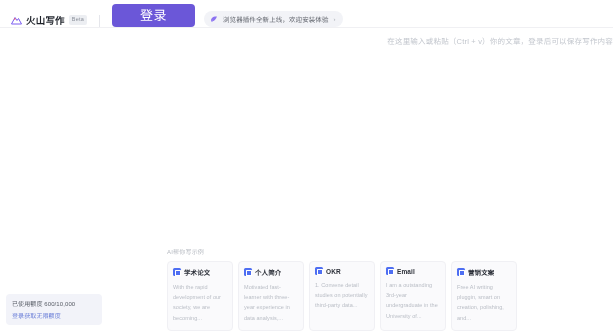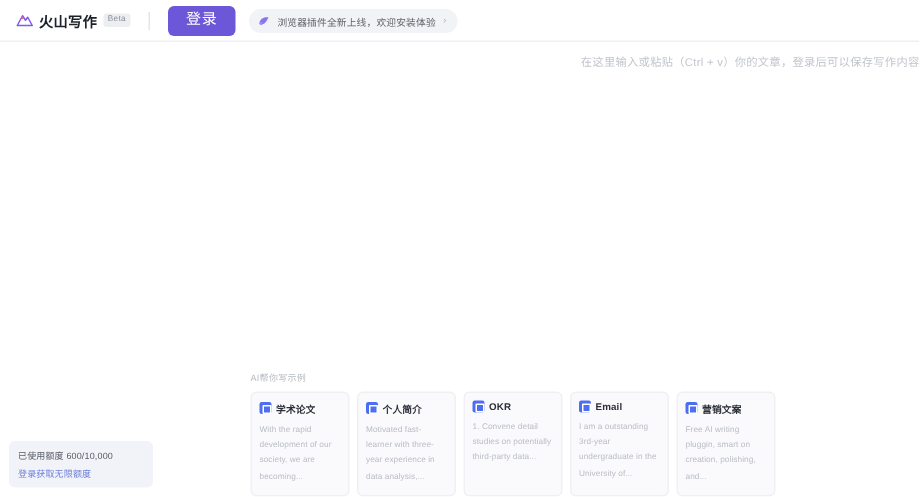--- a/index.html
+++ b/index.html
@@ -15,21 +15,21 @@
     font-family: "Liberation Sans", "DejaVu Sans", sans-serif;
     background: #ffffff;
     color: #1d2129;
     position: relative;
   }
 
   
   .header {
     height: 28px;
     display: flex;
-    align-items: center;
+    align-items: flex-end;
     padding: 0 10px;
     background: #ffffff;
     border-bottom: 1px solid #f0f0f3;
     gap: 9px;
   }
 
   .logo-group {
     display: flex;
     align-items: center;
     gap: 3px;
@@ -65,23 +65,23 @@
   .header-sep {
     width: 1px;
     height: 12px;
     background: #e5e6eb;
     margin: 0 3px;
   }
 
   .login-btn {
     background: #6b57d8;
     color: #ffffff;
-    font-size: 10px;
+    font-size: 13px;
     line-height: 1;
-    padding: 5px 12px;
+    padding: 5px 28px;
     border: none;
     border-radius: 4px;
     cursor: pointer;
     white-space: nowrap;
     letter-spacing: .5px;
   }
 
   .promo-pill {
     display: flex;
     align-items: center;

